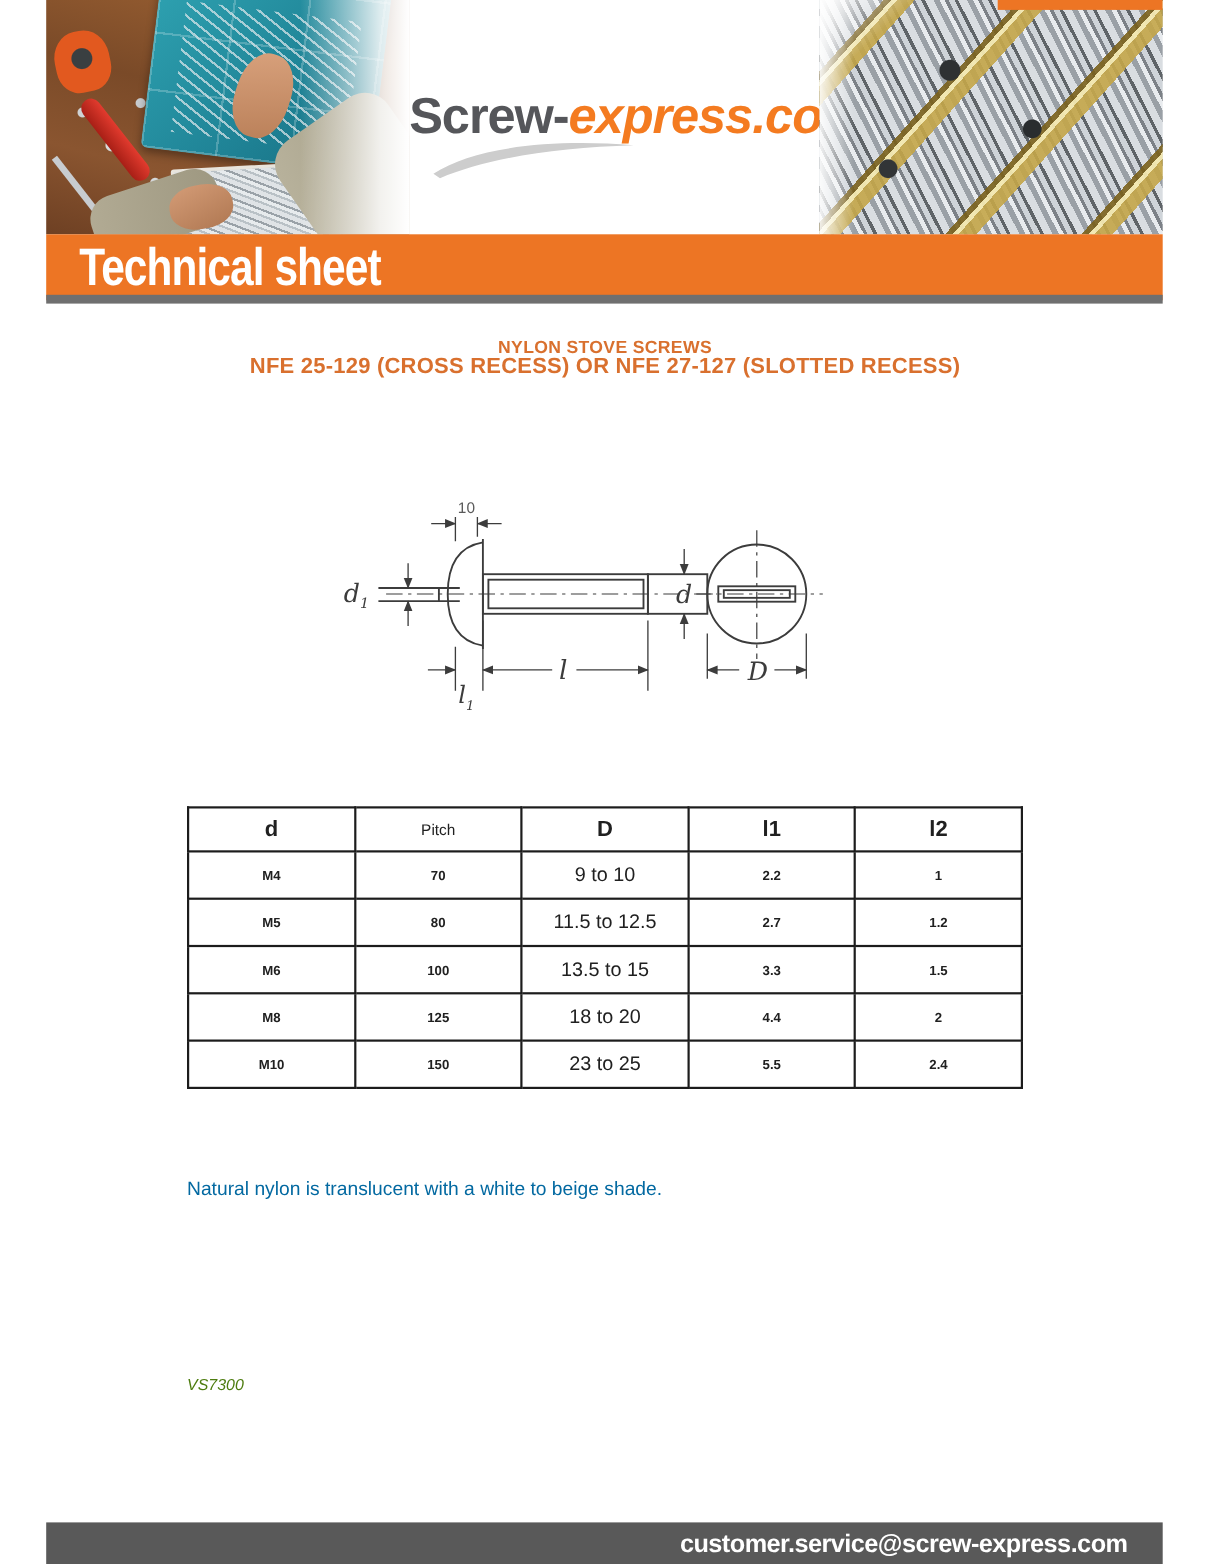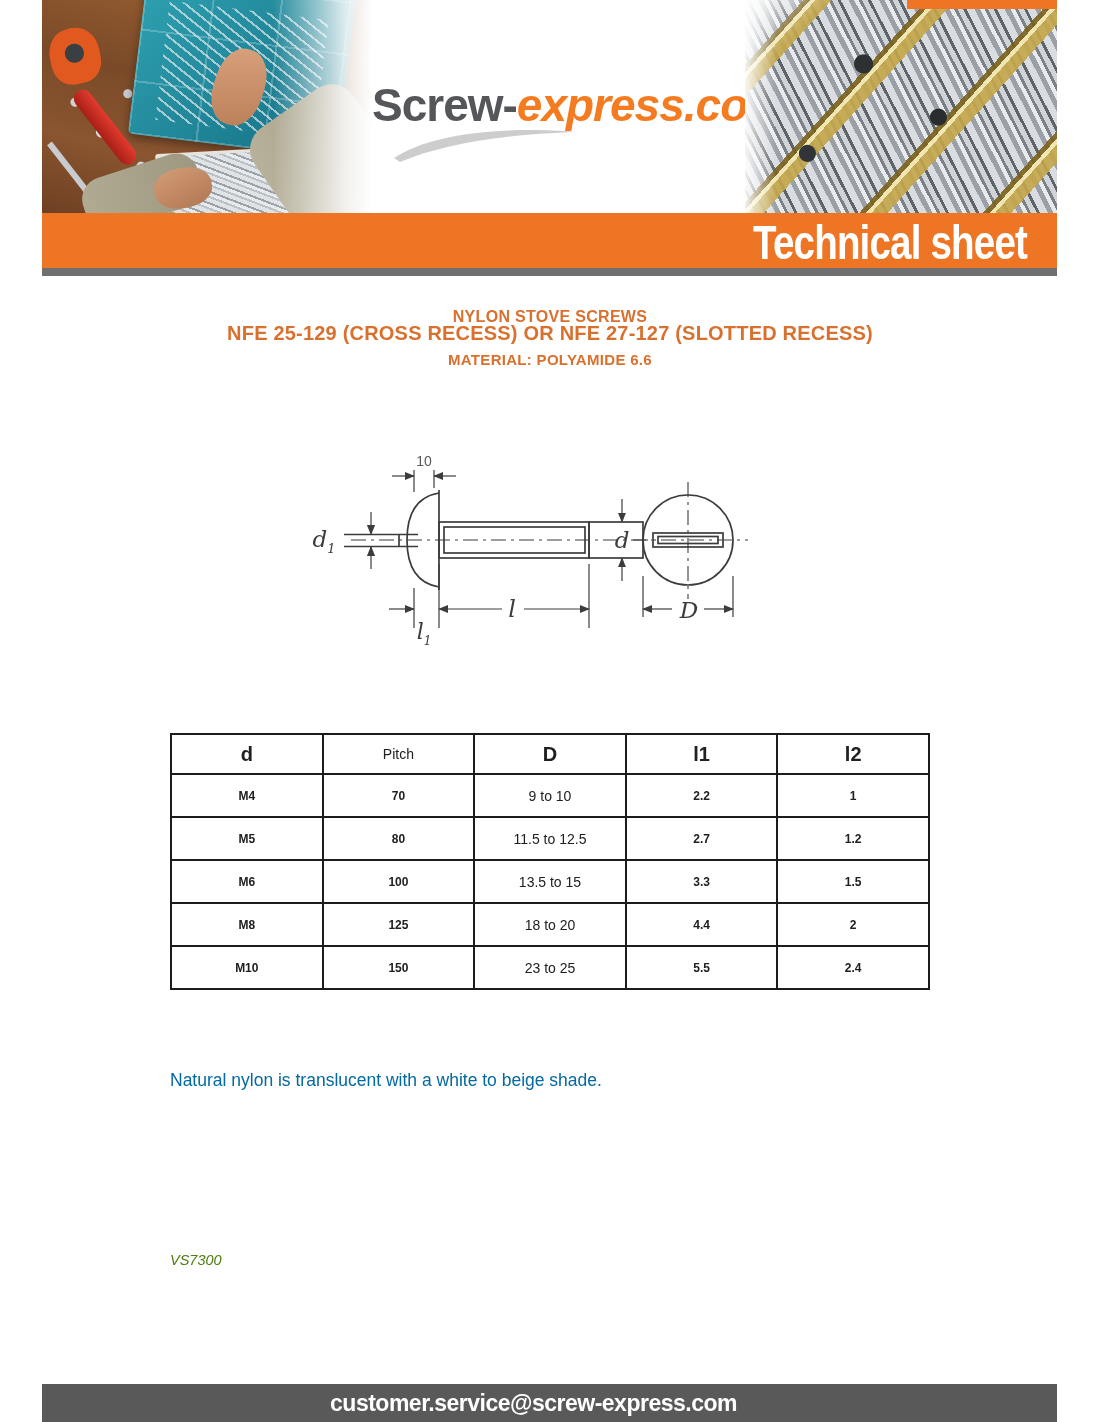--- a/index.html
+++ b/index.html
@@ -60,21 +60,21 @@
 
   .logo-zone{position:absolute;left:372px;top:0;width:373px;height:213px;background:#fff;}
   .logo-line{position:absolute;left:0;top:78px;width:100%;text-align:center;white-space:nowrap;
       font-size:46px;font-weight:bold;letter-spacing:-1px;}
   .logo-prefix{color:#55565A;}
   .logo-suffix{color:#F47B20;font-style:italic;}
   .swoosh{position:absolute;left:18px;top:120px;}
 
   
   .banner{position:absolute;left:42px;top:213px;width:1015px;height:60px;background:#ED7524;
-      text-align:right;}
+      text-align:left;}
   .banner-title{display:inline-block;margin-top:2px;color:#ffffff;font-size:47px;font-weight:bold;
       letter-spacing:-1px;transform:scaleX(.82) scaleY(1.02);transform-origin:center;}
   .gray-strip{position:absolute;left:42px;top:268px;width:1015px;height:8px;background:#6F6F6F;}
 
   
   .titles{position:absolute;left:0;top:0;width:1100px;text-align:center;color:#D9702E;}
   .title-category{position:absolute;top:308px;width:100%;font-size:16px;font-weight:bold;letter-spacing:.3px;}
   .title-standard{position:absolute;top:322px;width:100%;font-size:20px;font-weight:bold;letter-spacing:.2px;}
   .title-material{position:absolute;top:351px;width:100%;font-size:15px;font-weight:bold;letter-spacing:.3px;}
 
@@ -84,27 +84,27 @@
   .dim-letter{font-family:"DejaVu Serif",serif;font-style:italic;fill:#3c3c3c;}
   .dim-number{font-family:"Liberation Sans",sans-serif;fill:#5a5a5a;}
 
   
   .spec-table{position:absolute;left:170px;top:733px;width:760px;border-collapse:collapse;table-layout:fixed;}
   .spec-table th,.spec-table td{border:2px solid #1c1c1c;text-align:center;vertical-align:middle;
       color:#202020;padding:0;}
   .spec-table th{height:38px;font-size:20px;font-weight:bold;}
   .spec-table th.hdr-pitch{font-size:14px;font-weight:normal;}
   .spec-table td{height:41px;font-size:12px;font-weight:bold;}
-  .spec-table td.col-D{font-size:14px;font-weight:normal;}
+  .spec-table td.col-D{font-size:18px;font-weight:normal;}
 
   
   .note-text{position:absolute;left:170px;top:1070px;font-size:17.5px;color:#0369a1;}
   .doc-ref{position:absolute;left:170px;top:1252px;font-size:14.5px;font-style:italic;color:#4d7c0f;}
   .footer-bar{position:absolute;left:42px;top:1384px;width:1015px;height:38px;background:#595959;
-      display:flex;align-items:center;justify-content:center;box-sizing:border-box;padding-right:32px;}
+      display:flex;align-items:center;justify-content:flex-end;box-sizing:border-box;padding-right:32px;}
   .footer-email{color:#ffffff;font-size:23px;font-weight:bold;letter-spacing:-.5px;}
 </style>
 </head>
 <body>
 
 <div class="page">
 
   <div class="photo-left">
     <div class="org-box"></div>
     <div class="org-screws"></div>
@@ -133,21 +133,20 @@
     <div class="orange-chip"></div>
   </div>
 
   <div class="banner">
     <span class="banner-title">Technical sheet</span>
   </div>
   <div class="gray-strip"></div>
 
   <div class="title-category titles">NYLON STOVE SCREWS</div>
   <div class="title-standard titles">NFE 25-129 (CROSS RECESS) OR NFE 27-127 (SLOTTED RECESS)</div>
-  <div class="title-material titles">MATERIAL: POLYAMIDE 6.6</div>
 
   <div class="diagram">
     <svg width="470" height="215" viewBox="0 0 470 215">
       <defs>
         <marker id="ar" viewBox="0 0 10 10" refX="9.2" refY="5" markerWidth="8.5" markerHeight="8.5" orient="auto-start-reverse">
           <path d="M0,1 L10,5 L0,9 z" fill="#3c3c3c"></path>
         </marker>
       </defs>
 
       <g stroke="#3c3c3c" fill="none" stroke-width="1.7">

